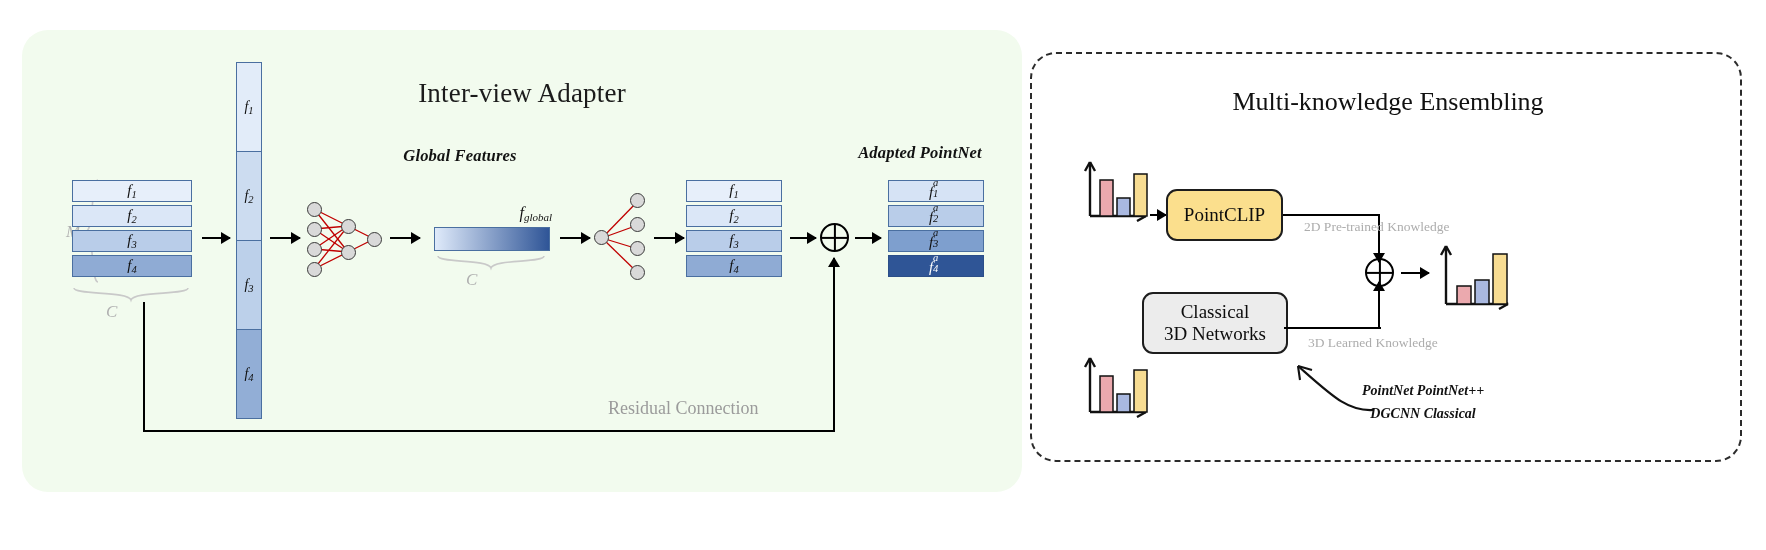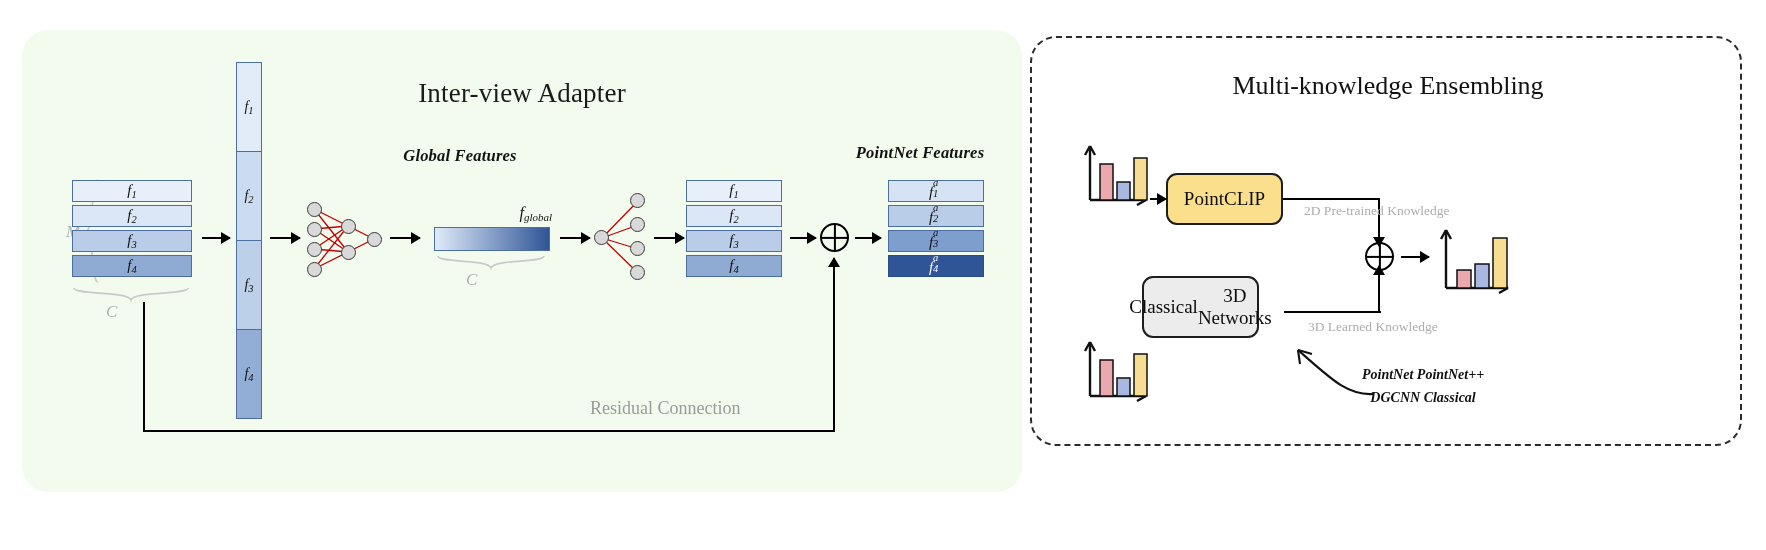--- a/index.html
+++ b/index.html
@@ -122,21 +122,21 @@
   .gray-sym {
     position: absolute;
     color: #b0b0b0;
     font-style: italic;
     font-size: 17px;
   }
 
   
   #right-panel {
     position: absolute;
-    left: 1030px; top: 36px;
+    left: 1030px; top: 52px;
     width: 712px; height: 410px;
     border: 2.2px dashed #2b2b2b;
     border-radius: 26px;
     background: #ffffff;
   }
   #right-title {
     position: absolute; left: 0; top: 33px; width: 712px;
     text-align: center; font-size: 26px; color: #111;
   }
   .rbox {
@@ -282,40 +282,40 @@
     <div class="fbox" style="left:664px; top:225px; width:96px; height:22px; background:#8fabd4;">
       <span><i>f</i><span class="sub">4</span></span>
     </div>
 
     <div class="arrow" style="left:768px; top:207px; width:26px;"></div>
 
     <div class="plus-circle" style="left:798px; top:193px; width:29px; height:29px;"></div>
 
     <div class="arrow" style="left:833px; top:207px; width:26px;"></div>
 
-    <div class="sec-label" style="left:790px; top:112px; width:216px;">PointNet Features</div>
+    <div class="sec-label" style="left:790px; top:112px; width:216px;">Adapted PointNet</div>
 
     <div class="fbox" style="left:866px; top:150px; width:96px; height:22px; background:#d6e3f5;">
       <span><i>f</i><span class="fsubsup"><span class="s1">1</span><span class="s2">a</span></span></span>
     </div>
     <div class="fbox" style="left:866px; top:175px; width:96px; height:22px; background:#b9cde9;">
       <span><i>f</i><span class="fsubsup"><span class="s1">2</span><span class="s2">a</span></span></span>
     </div>
     <div class="fbox" style="left:866px; top:200px; width:96px; height:22px; background:#7e9fce;">
       <span><i>f</i><span class="fsubsup"><span class="s1">3</span><span class="s2">a</span></span></span>
     </div>
     <div class="fbox" style="left:866px; top:225px; width:96px; height:22px; background:#2f5596; color:#fff; border-color:#2b4e88;">
       <span><i>f</i><span class="fsubsup"><span class="s1">4</span><span class="s2">a</span></span></span>
     </div>
 
     <div class="plain-line" style="left:121px; top:272px; width:2.2px; height:130px;"></div>
     <div class="plain-line" style="left:121px; top:400px; width:691px; height:2.2px;"></div>
     <div class="arrow-up" style="left:811px; top:228px; height:174px;"></div>
 
-    <div class="gray-note" style="left:568px; top:368px;">Residual Connection</div>
+    <div class="gray-note" style="left:586px; top:368px;">Residual Connection</div>
   </div>
 
   <div id="right-panel">
 
     <div id="right-title">Multi-knowledge Ensembling</div>
 
     <svg style="position:absolute; left:48px; top:100px;" width="74" height="68" viewBox="0 0 74 68">
       <g stroke="#111" stroke-width="2.4" fill="none">
         <line x1="10" y1="62" x2="10" y2="8"></line>
         <path d="M10 8 L5 17 M10 8 L15 17"></path>
@@ -337,21 +337,21 @@
         <line x1="10" y1="62" x2="10" y2="8"></line>
         <path d="M10 8 L5 17 M10 8 L15 17"></path>
         <line x1="10" y1="62" x2="66" y2="62"></line>
         <path d="M66 62 L57 57 M66 62 L57 67"></path>
       </g>
       <rect x="20" y="26" width="13" height="36" fill="#eba9ae" stroke="#111" stroke-width="1.5"></rect>
       <rect x="37" y="44" width="13" height="18" fill="#a9b8e0" stroke="#111" stroke-width="1.5"></rect>
       <rect x="54" y="20" width="13" height="42" fill="#f7dc92" stroke="#111" stroke-width="1.5"></rect>
     </svg>
 
-    <div class="rbox net" style="left:110px; top:238px; width:117px; height:62px; flex-direction:row;">
+    <div class="rbox net" style="left:110px; top:238px; width:146px; height:62px; flex-direction:column;">
       <span>Classical</span>
       <span>3D Networks</span>
     </div>
 
     <div class="plain-line" style="left:251px; top:160px; width:97px; height:2.2px;"></div>
     <div class="arrow-down" style="left:346px; top:160px; height:48px;"></div>
     <div class="klabel" style="left:272px; top:129px;margin-top:36px;">2D Pre-trained Knowledge</div>
 
     <div class="plain-line" style="left:252px; top:273px; width:97px; height:2.2px;"></div>
     <div class="arrow-up" style="left:346px; top:228px; height:47px;"></div>

